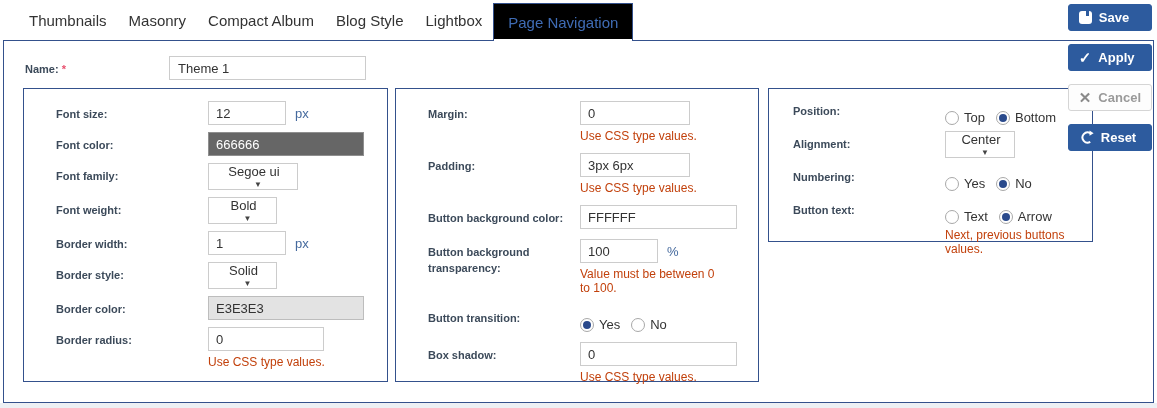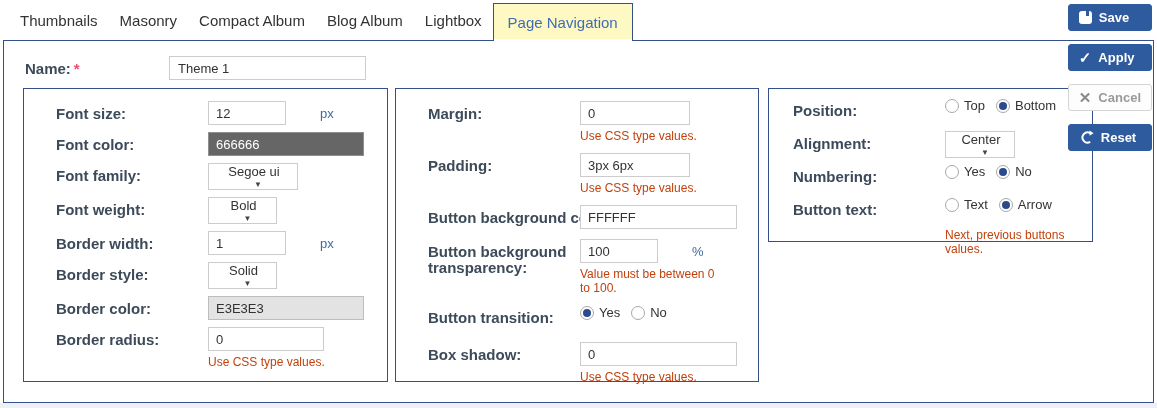--- a/index.html
+++ b/index.html
@@ -5,91 +5,91 @@
   * { box-sizing: border-box; }
   html,body { margin:0; padding:0; }
   body {
     width:1157px; height:408px; overflow:hidden;
     font-family:"Liberation Sans", sans-serif;
     background:#ffffff; position:relative;
   }
 
   
   .topbar { height:40px; background:#fff; display:flex; align-items:flex-end; position:relative; z-index:2; }
-  .tabs { display:flex; align-items:center; height:40px; padding-left:9px; }
+  .tabs { display:flex; align-items:center; height:40px; padding-left:18px; }
   .tab { font-size:15px; color:#333; padding:0 11px; height:40px; display:flex; align-items:center; cursor:pointer; white-space:nowrap; }
   .tab.active {
-    border:1px solid #34518c; border-bottom:none; background:#fef9c3; color:#3f6cb5;
+    border:1px solid #34518c; border-bottom:none; background:#000000; color:#3f6cb5;
     height:37px; margin-top:3px; padding:0 14px; position:relative; z-index:3; align-self:flex-start;
   }
   .tab.active::after { content:''; position:absolute; left:0; right:0; bottom:-2px; height:3px; background:#fff; }
 
   
   .actions { position:absolute; right:5px; top:4px; display:flex; gap:13px; z-index:4;flex-direction:column; }
   .btn { display:flex; align-items:center; height:27px; padding:0 10px; font-size:13px; font-weight:bold;
          border-radius:3px; border:1px solid transparent; cursor:pointer; white-space:nowrap; }
   .btn.primary { background:#2d5b9e; border-color:#2d5b9e; color:#fff; }
   .btn.ghost { background:#fdfdfd; border-color:#d5d5d5; color:#9a9a9a; }
   .bicon { margin-right:7px; display:inline-flex; align-items:center; }
   .floppy { width:13px; height:13px; background:#fff; border-radius:3px; position:relative; display:inline-block; }
   .floppy::before { content:''; position:absolute; top:0; left:7px; width:3px; height:5px; background:#2d5b9e; }
   .glyph-check { font-size:15px; color:#fff; line-height:1; }
   .glyph-x { font-size:15px; color:#8a8a8a; line-height:1; }
 
   
   .panel { margin:0 3px; border:1px solid #34518c; background:#fff; height:363px; position:relative; z-index:1; }
   .bottom-strip { height:5px; background:#edf0f4; }
 
-  .flabel { width:152px; flex:none; font-size:15px; font-weight:bold; color:#3c4a5a; padding-top:5px; line-height:16px; }
+  .flabel { width:152px; flex:none; font-size:11px; font-weight:bold; color:#3c4a5a; padding-top:5px; line-height:16px; }
   .nowrap { white-space:nowrap; }
   .req { color:#e8506e; margin-left:3px; font-weight:bold; }
 
   .name-row { display:flex; align-items:flex-start; padding:15px 0 8px 21px; }
   .name-row .flabel { width:144px; }
   .name-input { width:197px; height:24px; border:1px solid #ccc; font-size:13px; color:#333; padding:0 8px; font-family:inherit; }
 
   .boxes { display:flex; align-items:flex-start; padding-left:19px; }
   .box { border:1px solid #34518c; background:#fff; padding:12px 32px; }
   .box-left { width:365px; height:294px; margin-right:7px; }
   .box-mid  { width:364px; height:294px; margin-right:9px; }
   .box-right{ width:325px; height:154px; padding:9px 24px; }
 
   .frow { display:flex; margin-bottom:7px; }
   .box-mid .frow { margin-bottom:10px; }
   .box-right .frow { margin-bottom:6px; }
   .fctrl { display:flex; flex-direction:column; }
-  .inline { display:flex; align-items:center;gap:25px; }
+  .inline { display:flex; align-items:center; }
 
   .txt { height:24px; border:1px solid #ccc; font-size:13px; color:#333; padding:0 7px; font-family:inherit; }
   .w78 { width:78px; } .w110 { width:110px; } .w116 { width:116px; } .w156 { width:156px; } .w157 { width:157px; }
   .swatch-dark  { background:#666666; color:#fff; border-color:#8f8f8f; }
   .swatch-light { background:#e3e3e3; color:#333; border-color:#bdbdbd; }
 
   .sel { height:27px; border:1px solid #ccc; background:#fff; display:flex; align-items:center; justify-content:space-between;
          padding:0 7px 0 9px; font-size:13px; color:#333; cursor:pointer;flex-direction:column; }
   .selw90 { width:90px; } .selw69 { width:69px; } .selw70 { width:70px; }
   .arrow { font-size:8px; color:#444; margin-left:8px; }
 
   .suffix { font-size:13px; color:#44699d; margin-left:9px; }
   .hint { font-size:12px; color:#c2410c; margin-top:4px; }
 
-  .radio-group { display:flex; align-items:flex-start; height:27px; }
+  .radio-group { display:flex; align-items:flex-end; height:27px; }
   .radio-opt { display:flex; align-items:center; margin-right:11px; cursor:pointer; font-size:13px; color:#333; }
   .radio { width:14px; height:14px; border:1px solid #a8a8a8; border-radius:50%; margin-right:5px; background:#fff; position:relative; flex:none; }
   .radio.checked::after { content:''; position:absolute; left:2px; top:2px; width:8px; height:8px; border-radius:50%; background:#2a4a8c; }
 </style>
 </head>
 <body>
 
 <div class="topbar">
   <div class="tabs">
     <div class="tab">Thumbnails</div>
     <div class="tab">Masonry</div>
     <div class="tab">Compact Album</div>
-    <div class="tab">Blog Album</div>
+    <div class="tab">Blog Style</div>
     <div class="tab">Lightbox</div>
     <div class="tab active">Page Navigation</div>
   </div>
   <div class="actions">
     <button class="btn primary">
       <span class="bicon">
           <span class="floppy"></span>
         </span>
       <span>Save</span>
     </button>

